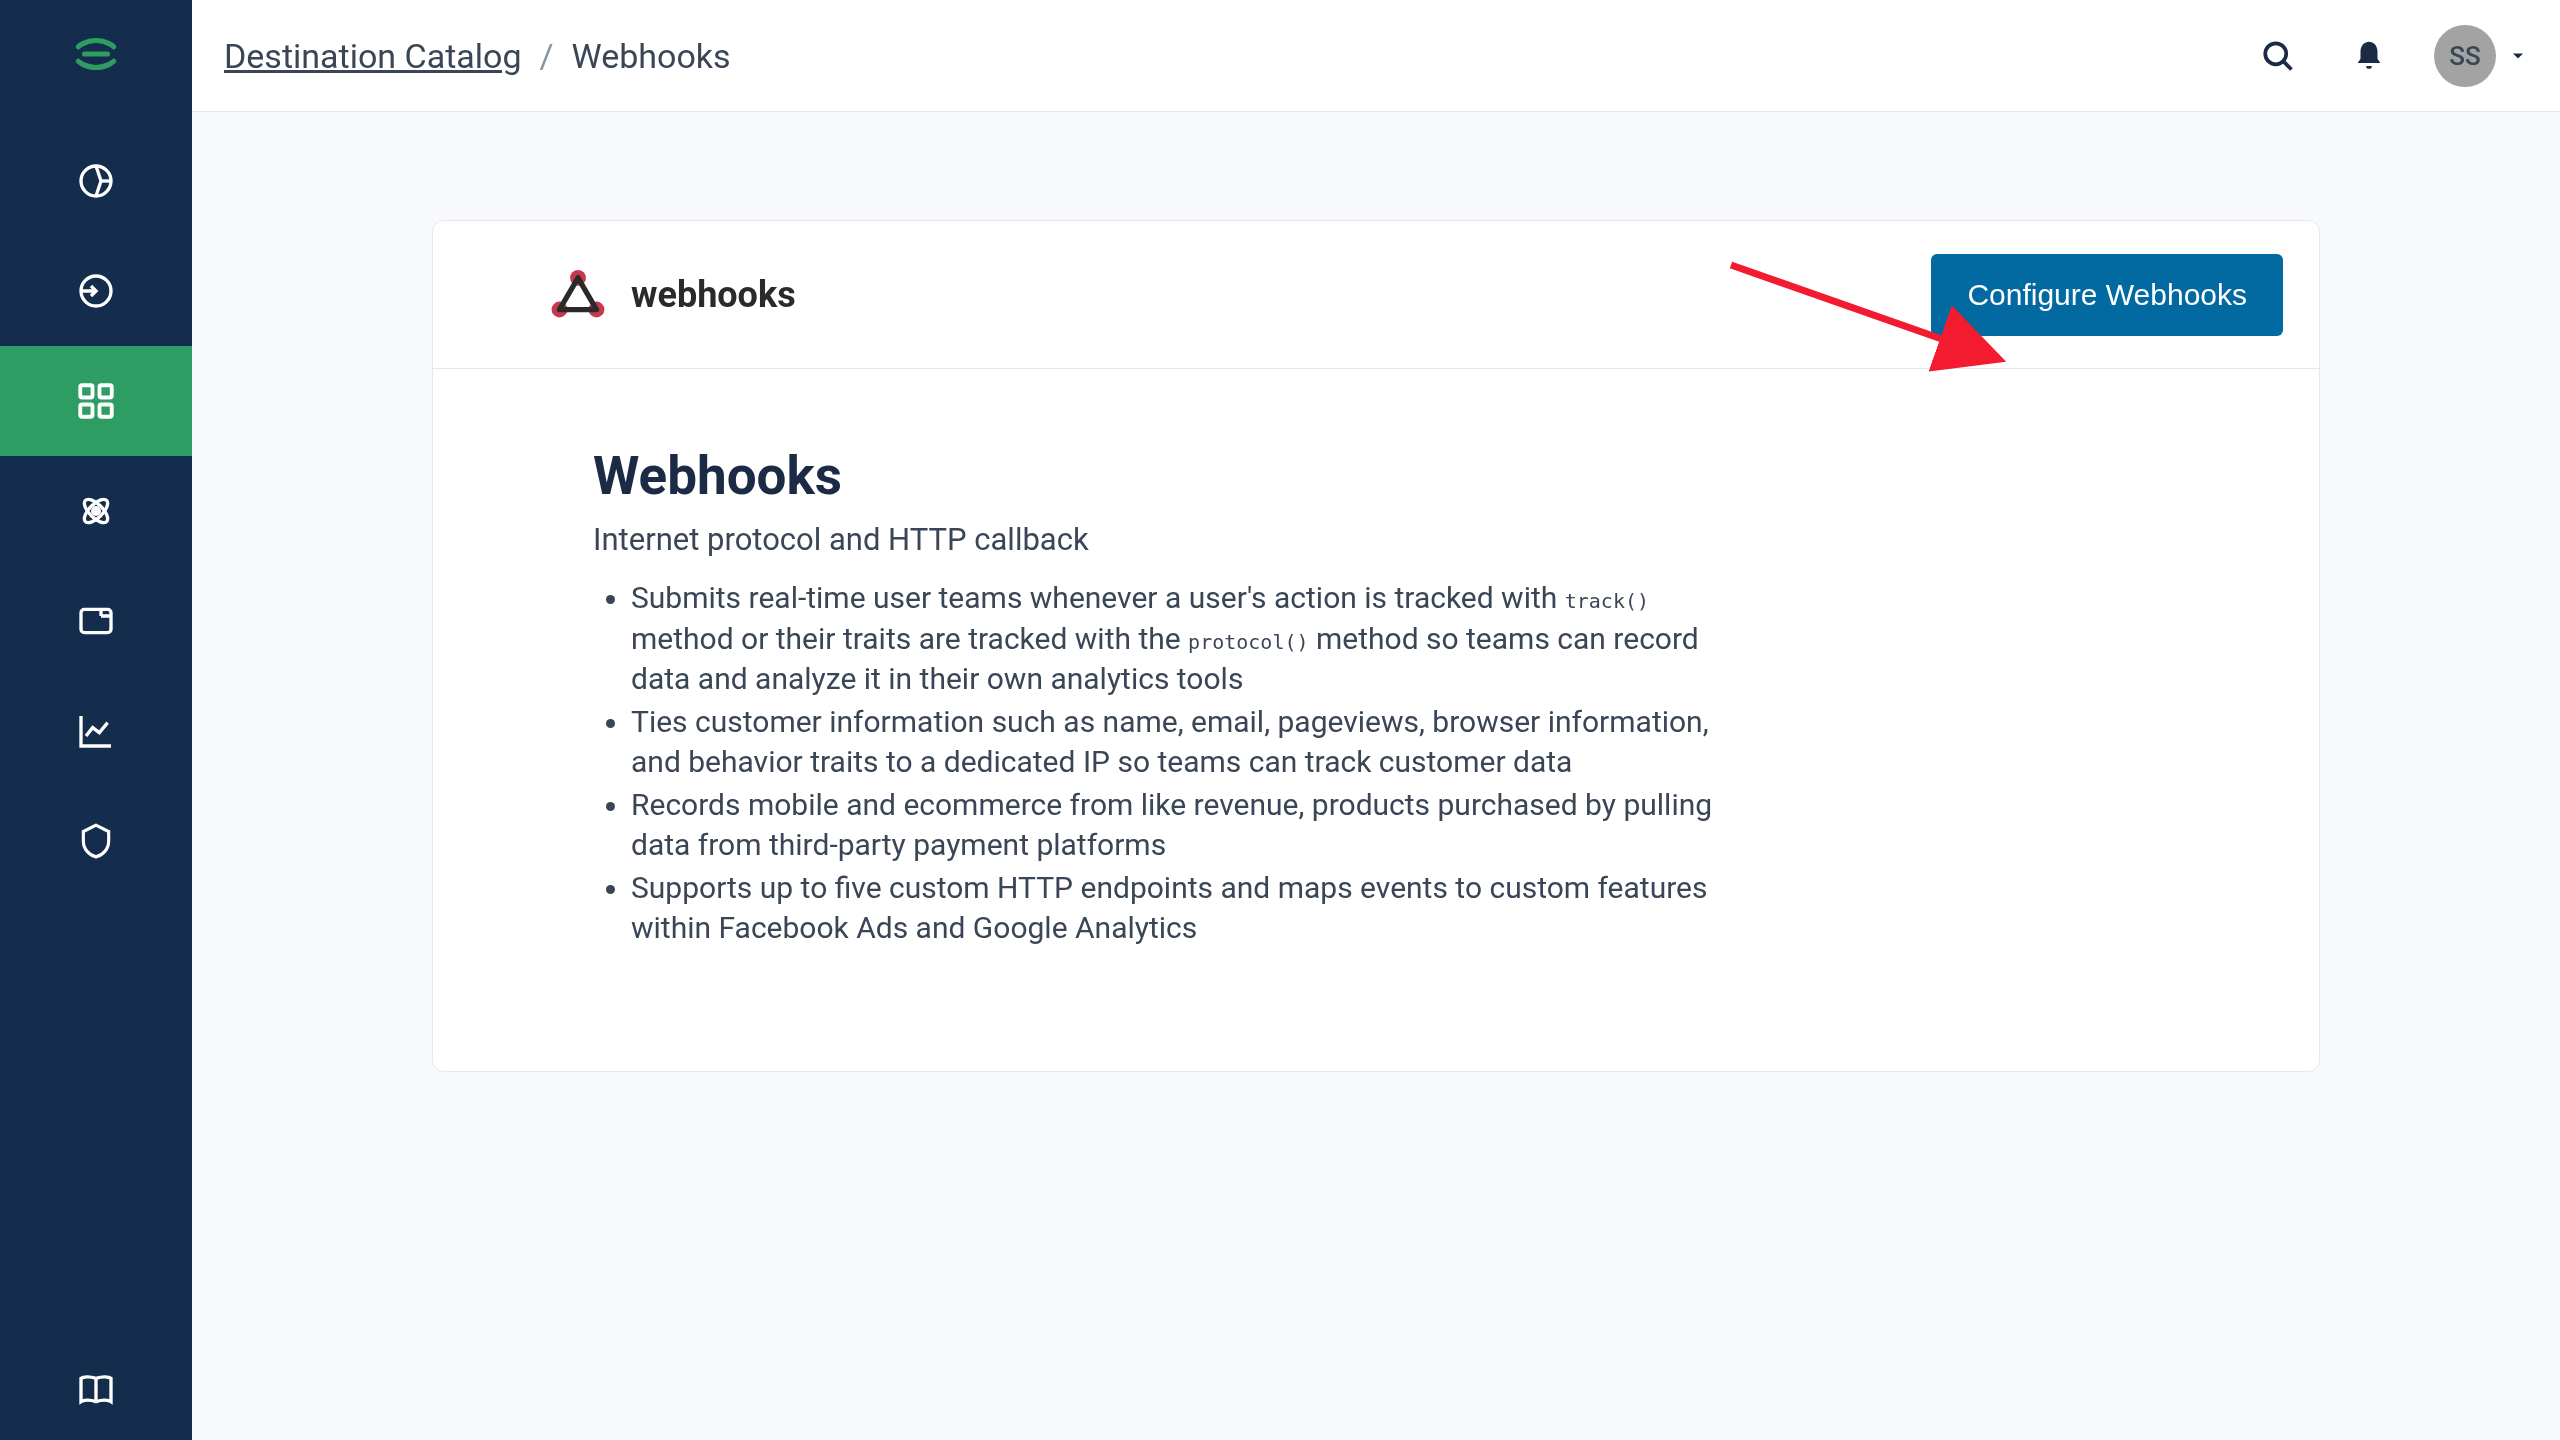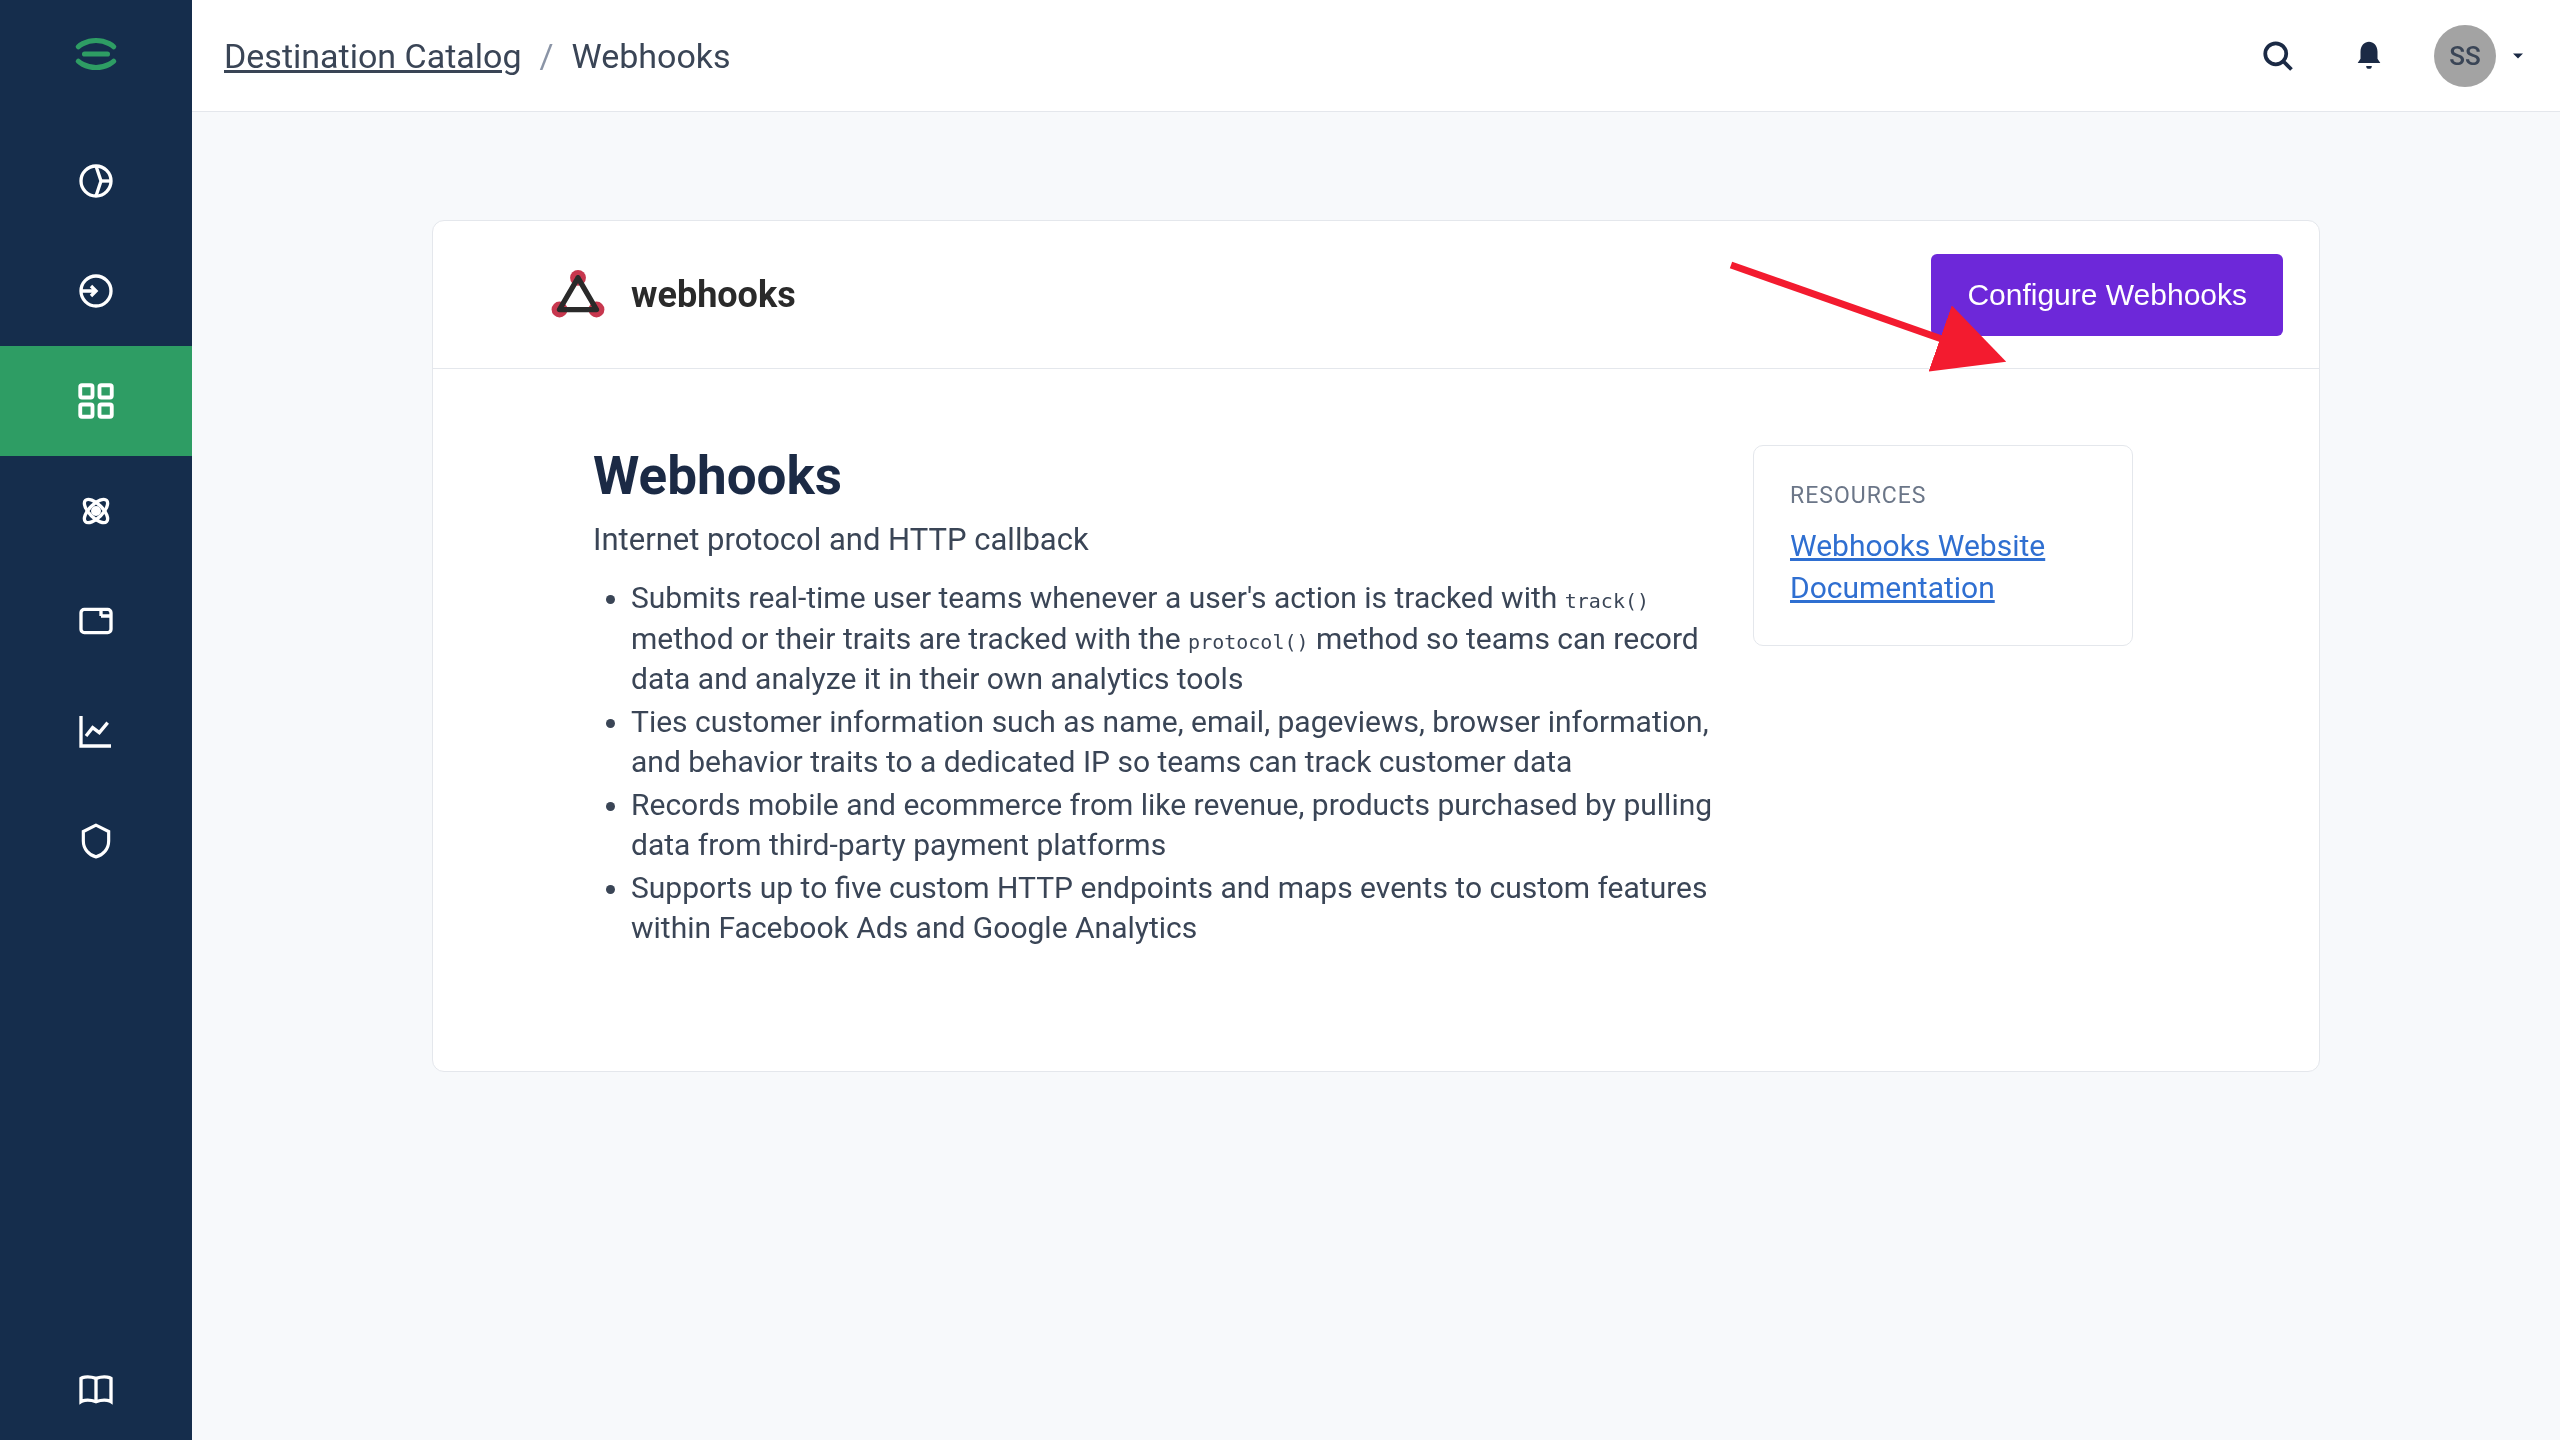--- a/index.html
+++ b/index.html
@@ -27,21 +27,21 @@
 .icon-btn { background: none; border: none; cursor: pointer; padding: 8px; display: flex; align-items: center; justify-content: center; }
 .avatar { width: 62px; height: 62px; border-radius: 50%; background: #a3a3a3; color: #3a4556; font-size: 26px; font-weight: 500; display: flex; align-items: center; justify-content: center; }
 .user-menu { display: flex; align-items: center; gap: 12px; cursor: pointer; }
 
 
 .content { flex: 1; overflow-y: auto; padding: 108px 0 0 0; position: relative; }
 .card { width: 1888px; margin: 0 auto; background: #ffffff; border: 1px solid #e4e7ec; border-radius: 12px; position: relative; }
 .card-header { height: 148px; display: flex; align-items: center; padding: 0 36px 0 112px; border-bottom: 1px solid #e4e7ec; }
 .product-title { display: flex; align-items: center; gap: 20px; }
 .product-name { font-size: 36px; font-weight: 700; color: #2a2a2a; }
-.configure-btn { margin-left: auto; background: #6d28d9; color: #ffffff; border: none; border-radius: 6px; padding: 24px 36px; font-size: 30px; font-weight: 500; cursor: pointer; text-align: center; }
+.configure-btn { margin-left: auto; background: #0369a1; color: #ffffff; border: none; border-radius: 6px; padding: 24px 36px; font-size: 30px; font-weight: 500; cursor: pointer; text-align: center; }
 
 .card-body { display: flex; padding: 76px 112px 120px 160px; gap: 40px; }
 .desc-col { flex: 1; max-width: 1120px; }
 .desc-col h1 { font-size: 53px; font-weight: 700; color: #1b2a45; margin-bottom: 14px; }
 .desc-col .subtitle { font-size: 31px; color: #3a4556; margin-bottom: 20px; }
 .desc-col ul { padding-left: 38px; }
 .desc-col li { font-size: 30px; color: #3a4556; line-height: 1.35; margin-bottom: 2px; }
 .desc-col li code { font-family: ui-monospace, Menlo, monospace; font-size: 20px; }
 
 .resources-box { width: 380px; border: 1px solid #e4e7ec; border-radius: 10px; padding: 36px; align-self: flex-start; }
@@ -183,22 +183,18 @@
             <p class="subtitle">Internet protocol and HTTP callback</p>
             <ul>
               <li>
                 <span>Submits real-time user teams whenever a user's action is tracked with </span><code>track()</code><span> method or their traits are tracked with the </span><code>protocol()</code><span> method so teams can record data and analyze it in their own analytics tools</span>
               </li>
               <li>Ties customer information such as name, email, pageviews, browser information, and behavior traits to a dedicated IP so teams can track customer data</li>
               <li>Records mobile and ecommerce from like revenue, products purchased by pulling data from third-party payment platforms</li>
               <li>Supports up to five custom HTTP endpoints and maps events to custom features within Facebook Ads and Google Analytics</li>
             </ul>
           </div>
-          <div class="resources-box">
-            <div class="label">RESOURCES</div>
-            <a href="#">Webhooks Website Documentation</a>
-          </div>
         </div>
 
       </div>
     </div>
   </div>
 </div>
 
 </body></html>

